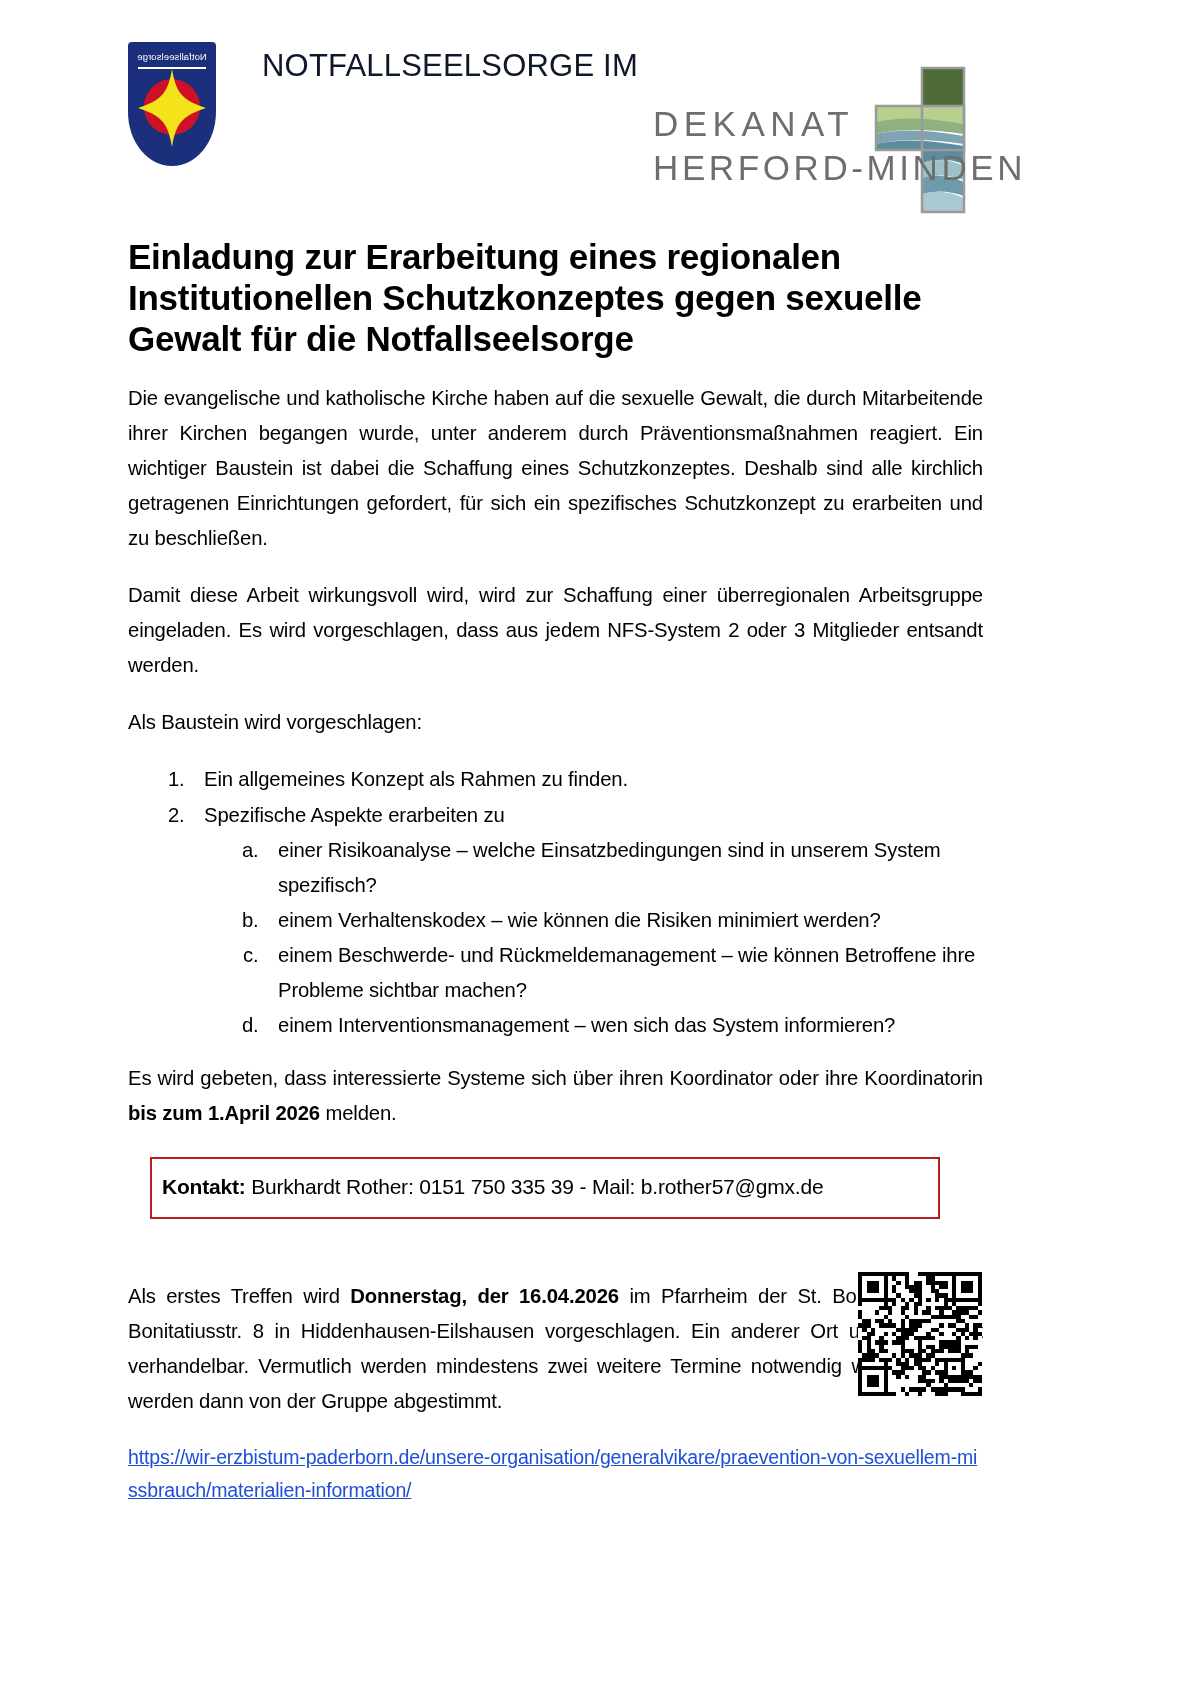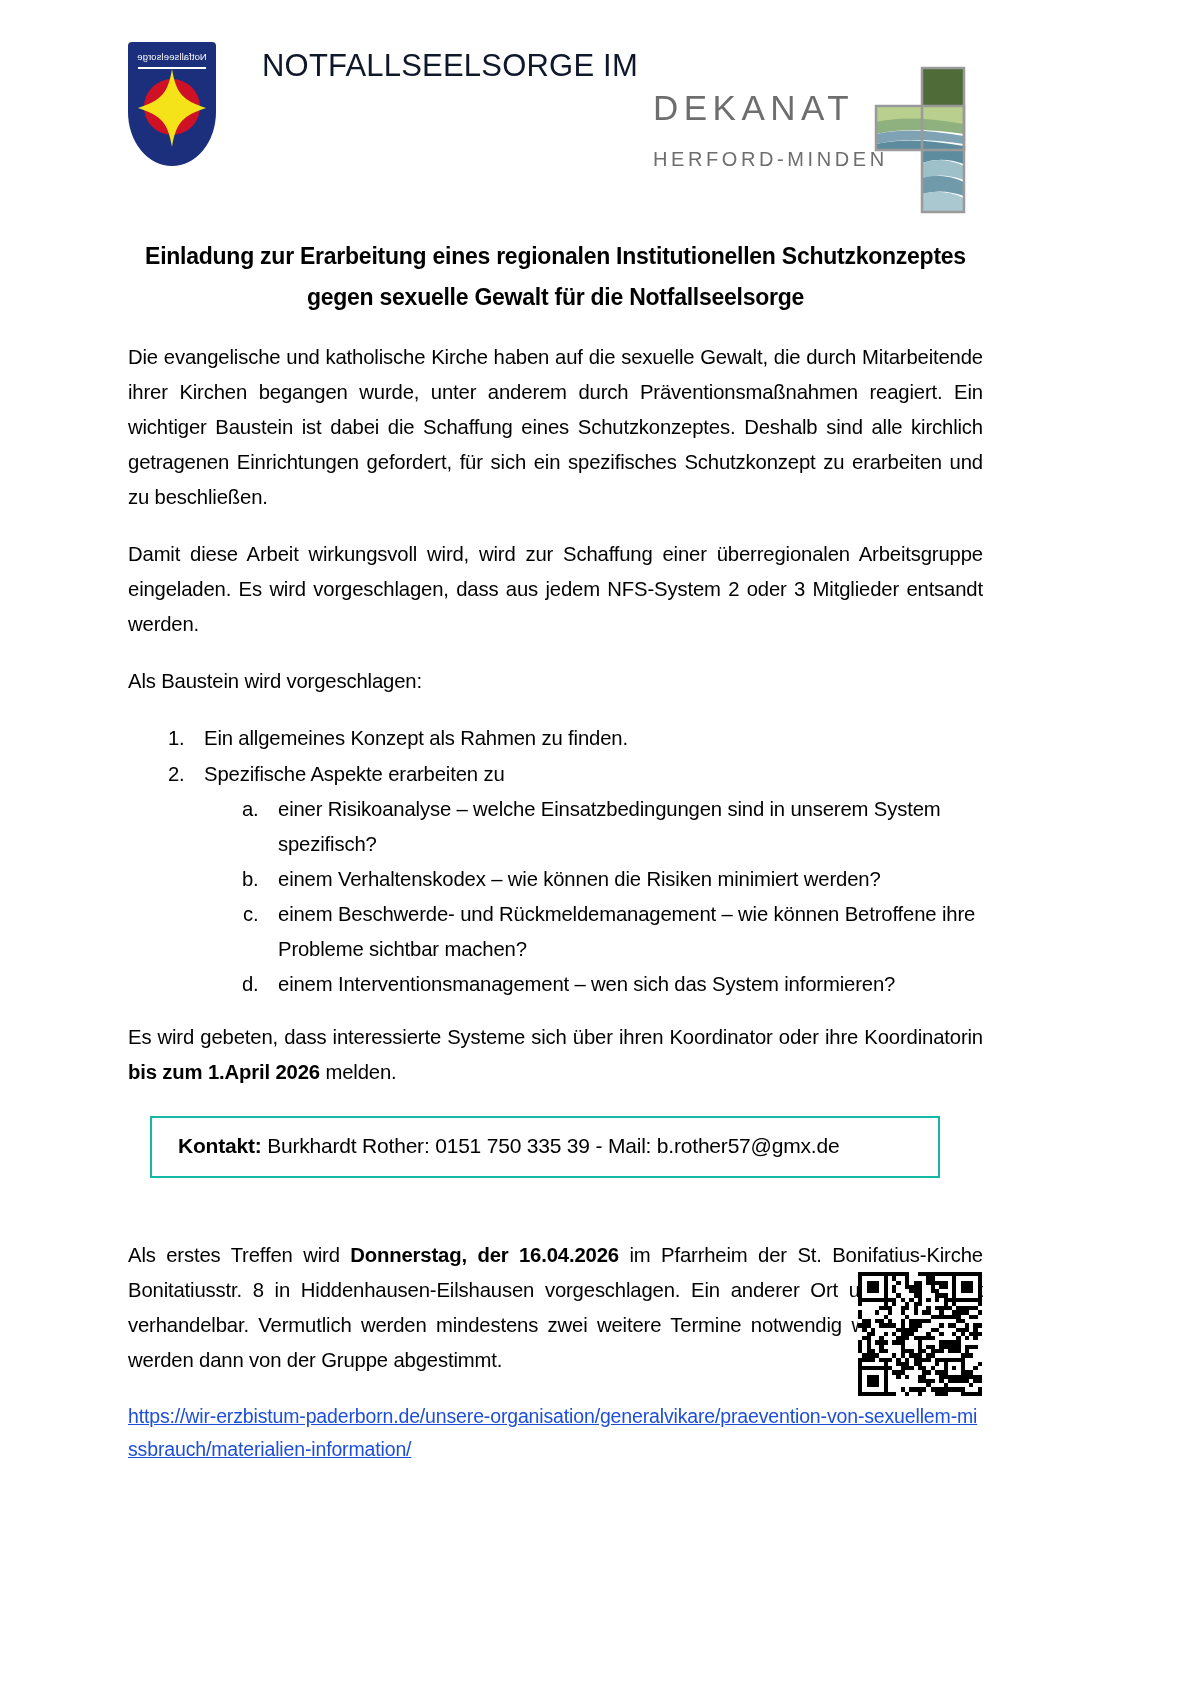--- a/index.html
+++ b/index.html
@@ -97,33 +97,33 @@
   .dekanat {
     position: absolute;
     left: 645px;
     top: 72px;
     width: 320px;
     height: 132px;
   }
   .dekanat-line1 {
     position: absolute;
     left: 8px;
-    top: 16px;
+    top: 32px;
     font-size: 35px;
     letter-spacing: 5.5px;
     color: #6e6e6e;
     font-family: "Liberation Sans", sans-serif;
     font-weight: 400;
     white-space: nowrap;
   }
   .dekanat-line2 {
     position: absolute;
     left: 8px;
     top: 76px;
-    font-size: 20px;
+    font-size: 35px;
     letter-spacing: 3.6px;
     color: #6e6e6e;
     font-family: "Liberation Sans", sans-serif;
     font-weight: 400;
     white-space: nowrap;
   }
   .dekanat-cross {
     position: absolute;
     left: 215px;
     top: -8px;
@@ -134,23 +134,23 @@
   
   .content {
     position: absolute;
     left: 128px;
     top: 236px;
     width: 855px;
   }
   h1.doc-title {
     font-family: "Liberation Sans", sans-serif;
     font-weight: bold;
-    font-size: 23px;
+    font-size: 35px;
     line-height: 41px;
-    text-align: center;
+    text-align: left;
     margin: 0 0 22px 0;
     letter-spacing: -0.25px;
   }
   p.body {
     font-size: 20.3px;
     line-height: 35px;
     text-align: justify;
     margin: 0 0 22px 0;
     letter-spacing: -0.15px;
     font-family: "Liberation Sans", sans-serif;
@@ -175,22 +175,22 @@
     padding-left: 60px;
     list-style-type: lower-alpha;
     font-size: 20.3px;
     line-height: 35px;
   }
   ol.level2 > li {
     padding-left: 14px;
   }
 
   .contact-box {
-    border: 2px solid #14b8a6;
-    padding: 13px 26px 15px 26px;
+    border: 2px solid #b91c1c;
+    padding: 13px 26px 15px 10px;
     margin: 26px 0 0 22px;
     width: 790px;
     box-sizing: border-box;
     font-size: 21px;
     line-height: 30px;
     letter-spacing: -0.2px;
   }
 
   .spacer-lg { height: 60px; }
 

